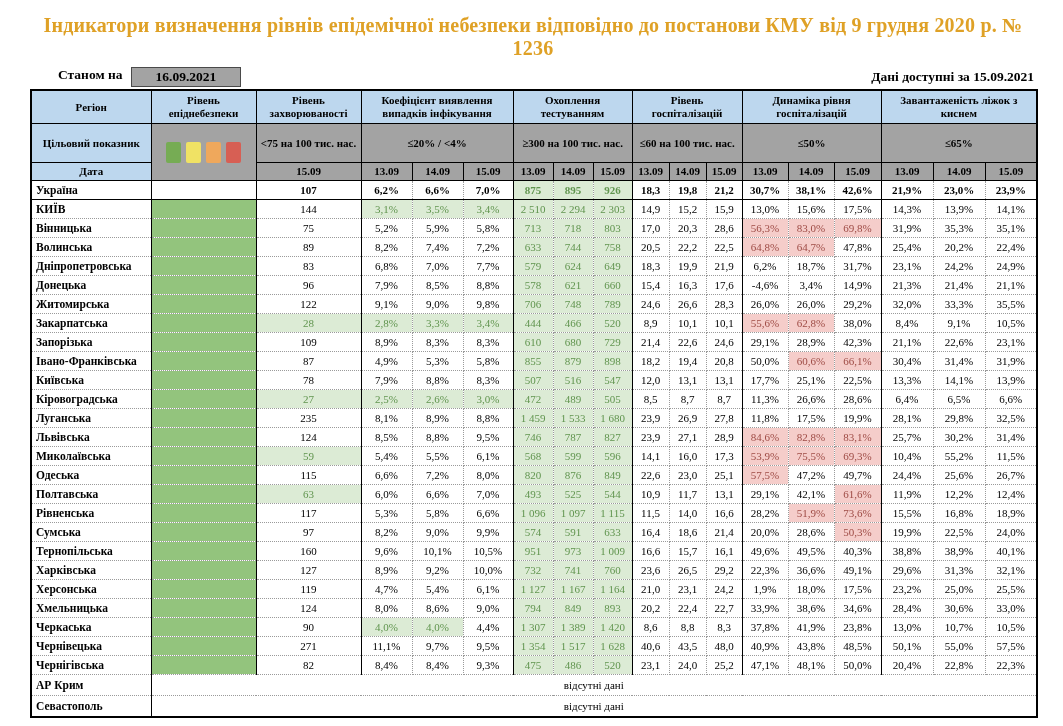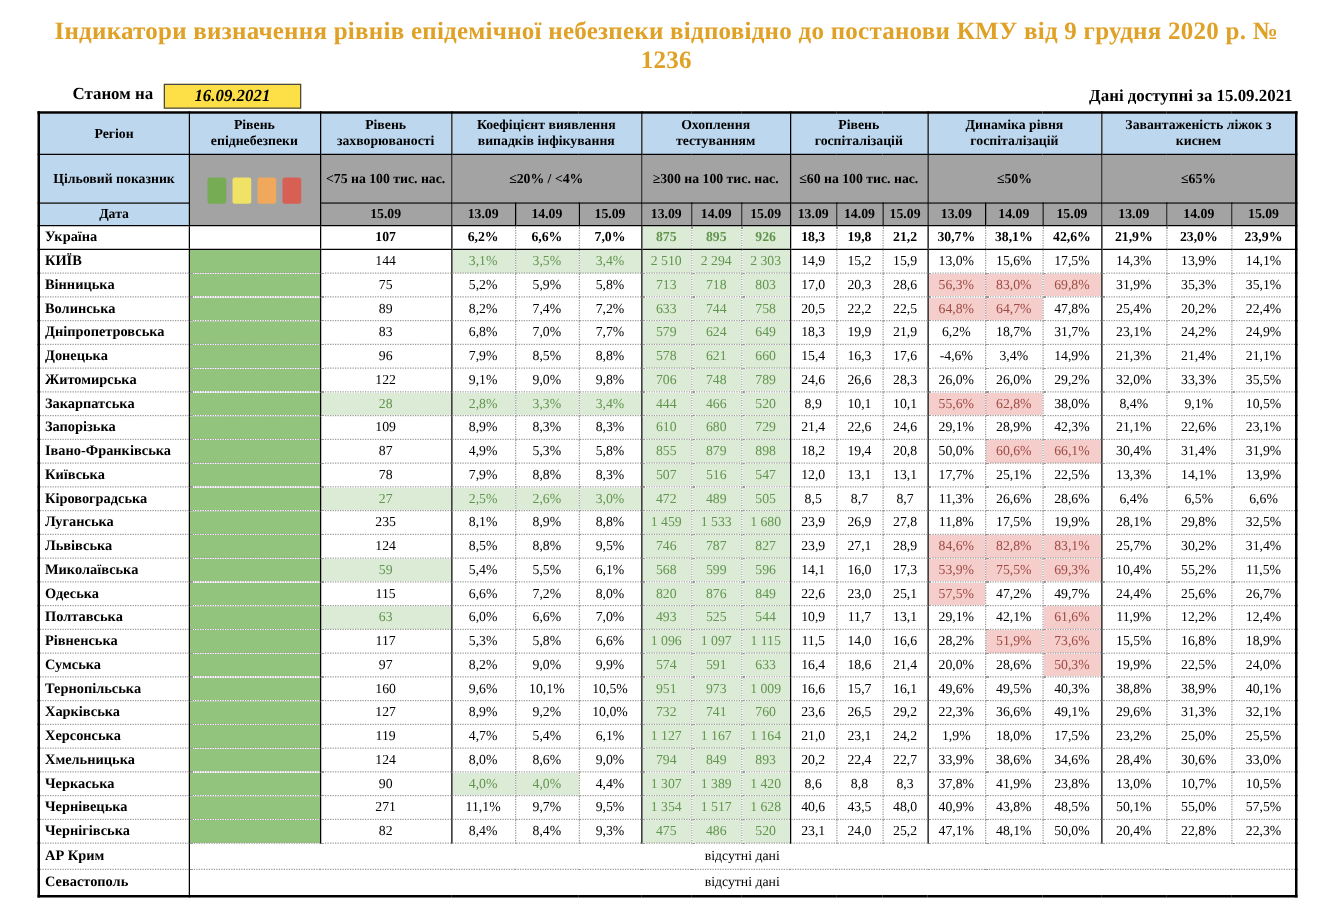--- a/index.html
+++ b/index.html
@@ -1,21 +1,21 @@
 <!DOCTYPE html>
 <html><head>
 <meta charset="utf-8">
 <style>
   html,body{margin:0;padding:0;background:#fff;}
   body{width:1063px;height:726px;font-family:"Liberation Serif","DejaVu Serif",serif;color:#000;overflow:hidden;}
   .page{padding:6px 27px 0 30px;}
   .title{text-align:center;font-weight:bold;font-size:20px;color:#DFA126;margin:8px 0 7px 0;letter-spacing:.2px;}
   .meta{display:flex;justify-content:space-between;align-items:center;font-weight:bold;font-size:13.5px;margin:0 0 2px 0;}
   .asof{display:flex;align-items:flex-start;margin-left:28px;}
-  .asof-box{background:#fde047;border:1.5px solid #4a4a4a;padding:0 24px;margin-left:8px;line-height:18px;font-style:italic;}
+  .asof-box{background:#a3a3a3;border:1.5px solid #4a4a4a;padding:0 24px;margin-left:8px;line-height:18px;}
   .avail{margin-right:2px;}
   table{border-collapse:collapse;table-layout:fixed;width:1006px;border:2px solid #000;}
   th,td{padding:0 2px;text-align:center;overflow:hidden;white-space:nowrap;}
   thead th{border:1px solid #000;font-size:11px;font-weight:bold;white-space:normal;line-height:1.15;}
   .hdr-blue{background:#BDD7EE;}
   .hdr-white{background:#a3a3a3;}
   thead tr.r1 th{height:32px;}
   thead tr.r2 th{height:38px;}
   thead tr.r3 th{height:17px;}
   tbody td{border:1px dotted #9a9a9a;font-size:11px;height:18px;}

